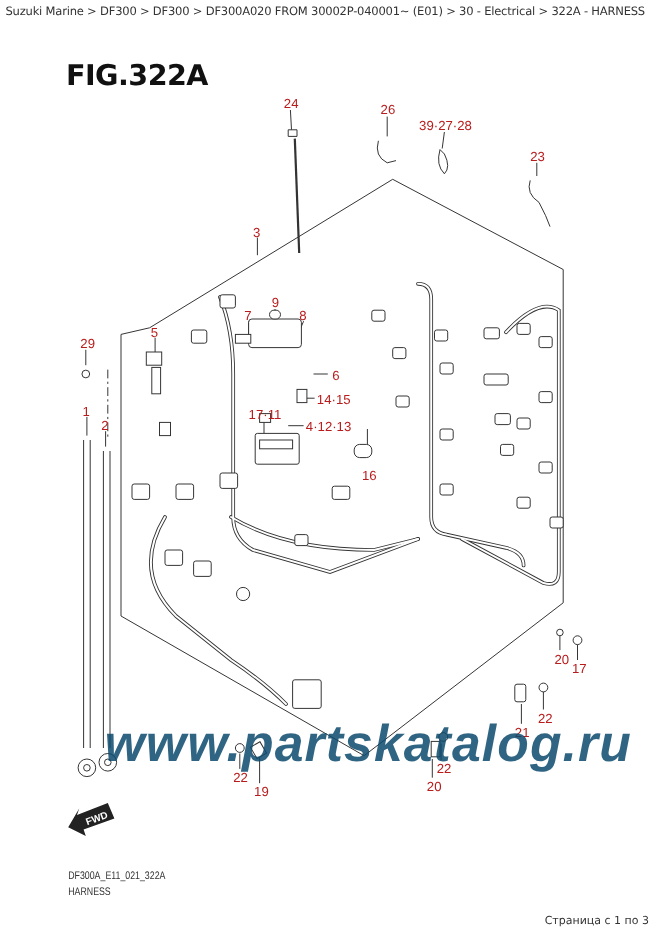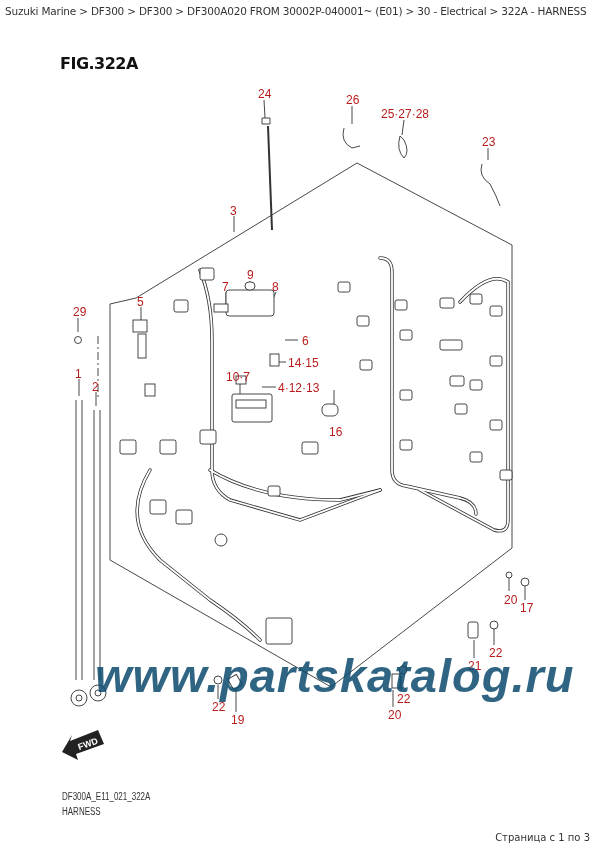--- a/index.html
+++ b/index.html
@@ -1,18 +1,18 @@
 <!DOCTYPE html>
 <html><head>
 <meta charset="utf-8">
 <style>
   html, body { margin:0; padding:0; background:#ffffff; }
   body { width:600px; height:848px; position:relative; overflow:hidden; font-family:"DejaVu Sans", sans-serif; color:#222; }
   .breadcrumb { position:absolute; left:5px; top:5px; font-size:10.5px; color:#333; white-space:nowrap; letter-spacing:-0.2px; }
-  .fig-title { position:absolute; left:60px; top:54px; font-size:16px; font-weight:bold; color:#111; font-family:"DejaVu Sans", sans-serif; letter-spacing:-0.5px; }
+  .fig-title { position:absolute; left:60px; top:54px; font-size:26px; font-weight:bold; color:#111; font-family:"DejaVu Sans", sans-serif; letter-spacing:-0.5px; }
   .diagram { position:absolute; left:0; top:0; width:600px; height:848px; }
   .callout { position:absolute; font-size:12px; color:#b91c1c; font-family:"Liberation Sans", sans-serif; white-space:nowrap; }
   .watermark { position:absolute; left:95px; top:648px; font-size:47px; font-weight:bold; font-style:italic; color:#0c4a6e; opacity:0.85; font-family:"Liberation Sans", sans-serif; letter-spacing:1px; white-space:nowrap; }
   .footer-code { position:absolute; left:62px; top:791px; font-size:10px; color:#333; font-family:"Liberation Sans", sans-serif; transform:scaleX(0.8); transform-origin:left; }
   .footer-name { position:absolute; left:62px; top:806px; font-size:10px; color:#333; font-family:"Liberation Sans", sans-serif; transform:scaleX(0.8); transform-origin:left; }
   .page-info { position:absolute; right:10px; top:832px; font-size:10px; color:#333; font-family:"DejaVu Sans", sans-serif; }
 </style>
 </head>
 <body>
 
@@ -137,32 +137,32 @@
   </g>
 
   <g>
     <polygon points="62,752 72,735 70,741 98,730 104,744 76,754 78,760" fill="#222"></polygon>
   </g>
   <text x="78" y="749" font-size="9" font-weight="bold" fill="#fff" font-family="Liberation Sans, sans-serif" transform="rotate(-20 82 746)">FWD</text>
 </svg>
 
 <span class="callout" style="left:258px;top:87px;">24</span>
 <span class="callout" style="left:346px;top:93px;">26</span>
-<span class="callout" style="left:381px;top:107px;">25·27·28</span>
+<span class="callout" style="left:381px;top:107px;">39·27·28</span>
 <span class="callout" style="left:482px;top:135px;">23</span>
 <span class="callout" style="left:230px;top:204px;">3</span>
 <span class="callout" style="left:247px;top:268px;">9</span>
 <span class="callout" style="left:222px;top:280px;">7</span>
 <span class="callout" style="left:272px;top:280px;">8</span>
 <span class="callout" style="left:137px;top:295px;">5</span>
 <span class="callout" style="left:73px;top:305px;">29</span>
 <span class="callout" style="left:302px;top:334px;">6</span>
 <span class="callout" style="left:288px;top:356px;">14·15</span>
 <span class="callout" style="left:75px;top:367px;">1</span>
-<span class="callout" style="left:226px;top:370px;">10·7</span>
+<span class="callout" style="left:226px;top:370px;">17·11</span>
 <span class="callout" style="left:278px;top:381px;">4·12·13</span>
 <span class="callout" style="left:329px;top:377px;margin-top:48px;">16</span>
 <span class="callout" style="left:92px;top:380px;">2</span>
 <span class="callout" style="left:504px;top:593px;">20</span>
 <span class="callout" style="left:520px;top:601px;">17</span>
 <span class="callout" style="left:489px;top:646px;">22</span>
 <span class="callout" style="left:468px;top:659px;">21</span>
 <span class="callout" style="left:212px;top:700px;">22</span>
 <span class="callout" style="left:397px;top:692px;">22</span>
 <span class="callout" style="left:388px;top:708px;">20</span>

